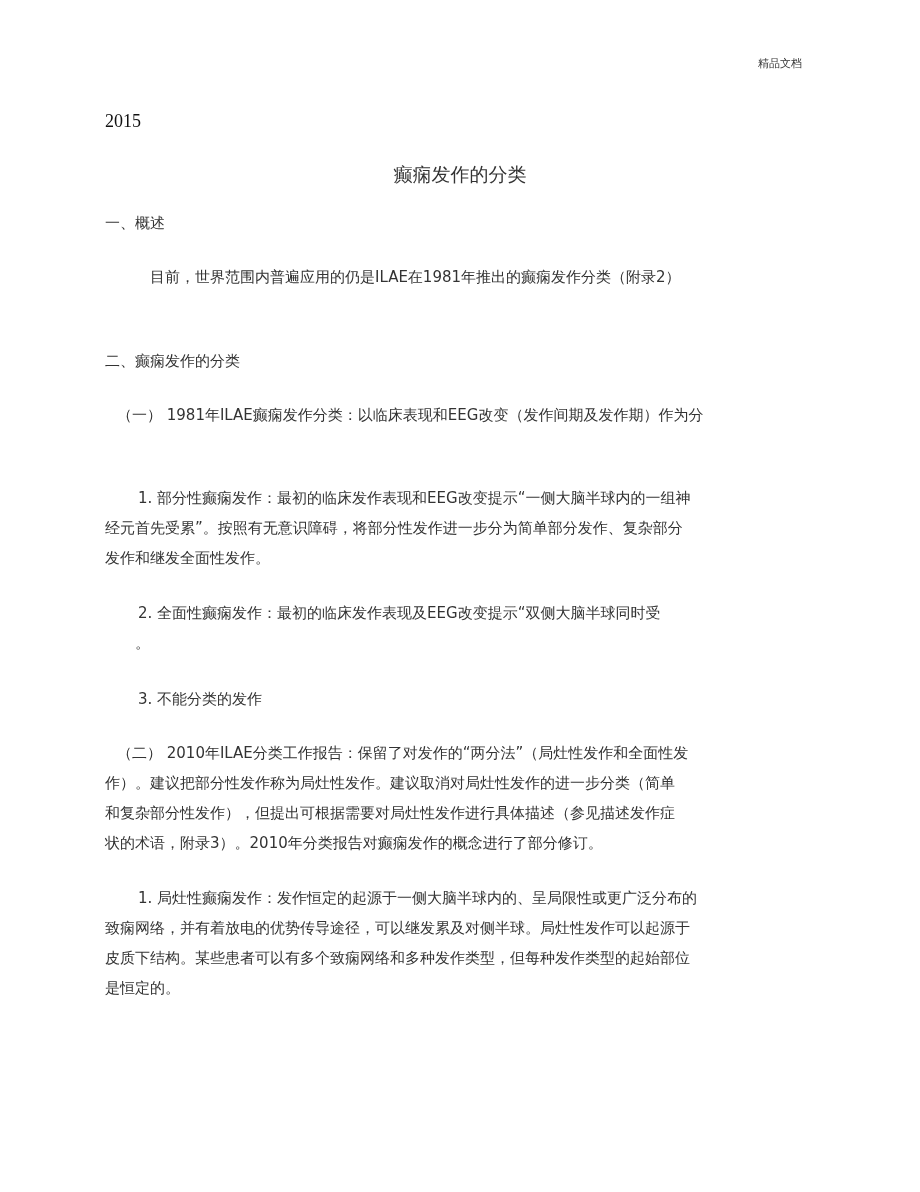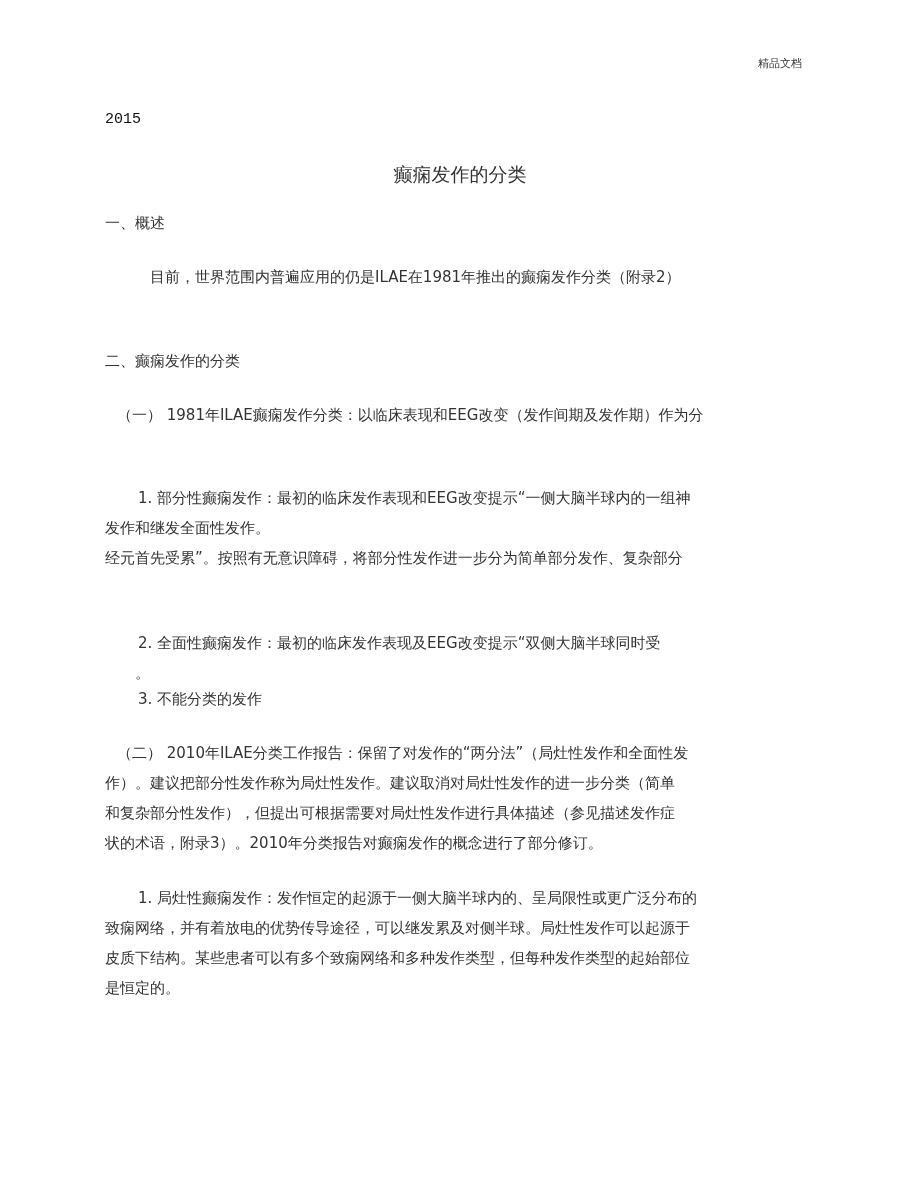--- a/index.html
+++ b/index.html
@@ -22,22 +22,22 @@
       font-size: 11px;
       color: #333333;
     }
     .abs {
       position: absolute;
       white-space: nowrap;
     }
     .year {
       left: 105px;
       top: 111px;
-      font-size: 15px;
-      font-family: Liberation Mono, monospace;
+      font-size: 18px;
+      font-family: Liberation Serif, serif;
       color: #111;
     }
     .doc-title {
       left: 0;
       width: 920px;
       top: 162px;
       text-align: center;
       font-size: 19px;
       color: #333;
     }
@@ -76,26 +76,26 @@
 </div>
 
 <div class="abs heading" style="top:352px;">二、癫痫发作的分类</div>
 
 <div class="para" style="top:400px;">
   <span class="line" style="padding-left:12px;">（一） 1981年ILAE癫痫发作分类：以临床表现和EEG改变（发作间期及发作期）作为分</span>
 </div>
 
 <div class="para" style="top:483px;">
   <span class="line" style="padding-left:33px;">1. 部分性癫痫发作：最初的临床发作表现和EEG改变提示“一侧大脑半球内的一组神</span>
+  <span class="line">经元首先受累”。按照有无意识障碍，将部分性发作进一步分为简单部分发作、复杂部分</span>
   <span class="line">发作和继发全面性发作。</span>
-  <span class="line">经元首先受累”。按照有无意识障碍，将部分性发作进一步分为简单部分发作、复杂部分</span>
 </div>
 
 <div class="para" style="top:598px;">
-  <span class="line" style="padding-left:33px;margin-top:30px;">2. 全面性癫痫发作：最初的临床发作表现及EEG改变提示“双侧大脑半球同时受</span>
+  <span class="line" style="padding-left:33px;">2. 全面性癫痫发作：最初的临床发作表现及EEG改变提示“双侧大脑半球同时受</span>
   <span class="line" style="padding-left:30px;">。</span>
 </div>
 
 <div class="para" style="top:684px;">
   <span class="line" style="padding-left:33px;">3. 不能分类的发作</span>
 </div>
 
 <div class="para" style="top:738px;">
   <span class="line" style="padding-left:12px;">（二） 2010年ILAE分类工作报告：保留了对发作的“两分法”（局灶性发作和全面性发</span>
   <span class="line">作）。建议把部分性发作称为局灶性发作。建议取消对局灶性发作的进一步分类（简单</span>

